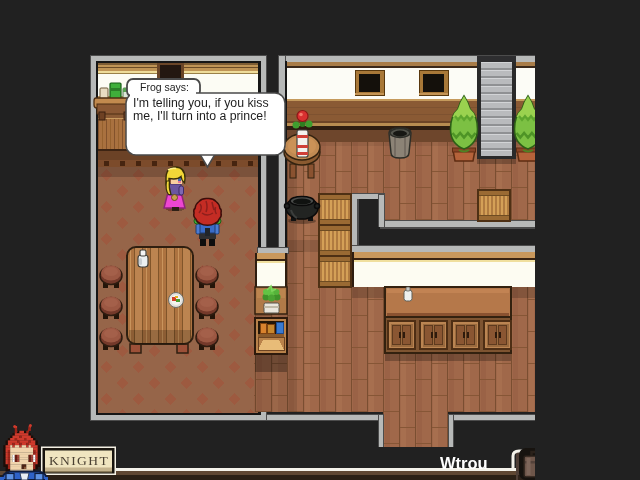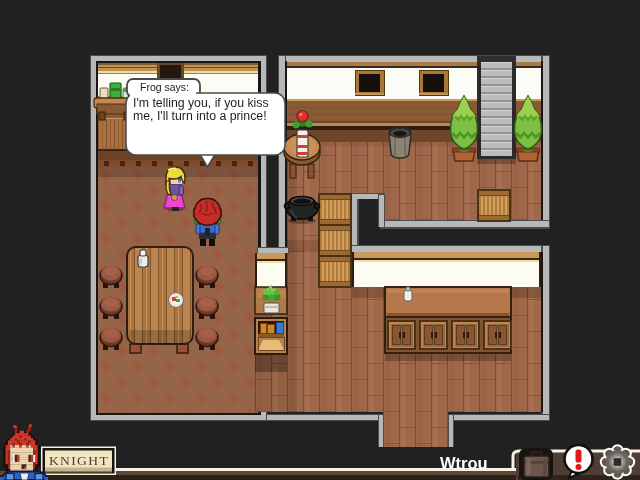--- a/index.html
+++ b/index.html
@@ -1,16 +1,16 @@
 <!DOCTYPE html>
 <html><head>
 <meta charset="utf-8">
 <style>
   html,body{margin:0;padding:0;background:#212121;}
-  #stage{position:relative;width:640px;height:480px;overflow:hidden;background:#eab308;
+  #stage{position:relative;width:535px;height:480px;overflow:hidden;background:#eab308;
          font-family:"Liberation Sans",sans-serif;}
   svg{display:block}
 </style>
 </head>
 <body>
 <div id="stage">
 <svg width="640" height="480" viewBox="0 0 640 480" shape-rendering="crispEdges">
 <defs>
   <pattern id="diamondFloor" width="32" height="32" patternUnits="userSpaceOnUse" x="98" y="167">
     <rect width="32" height="32" fill="#966549"></rect>

